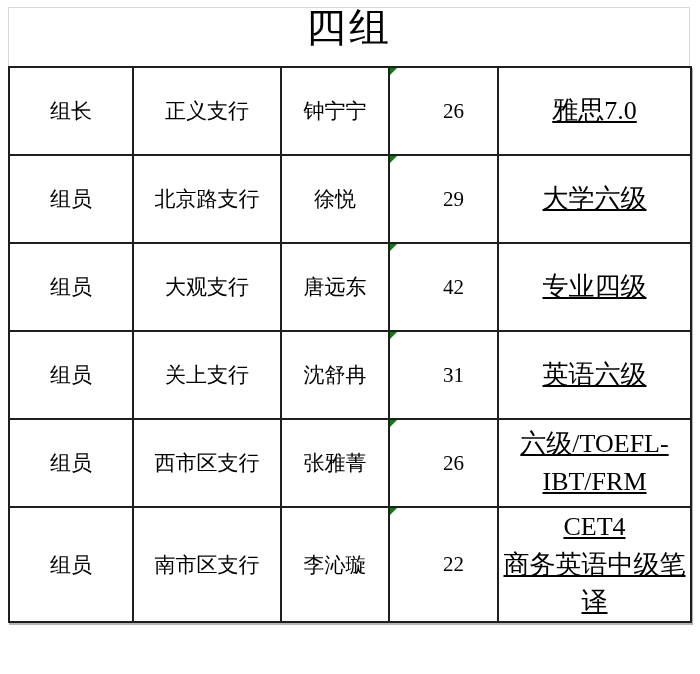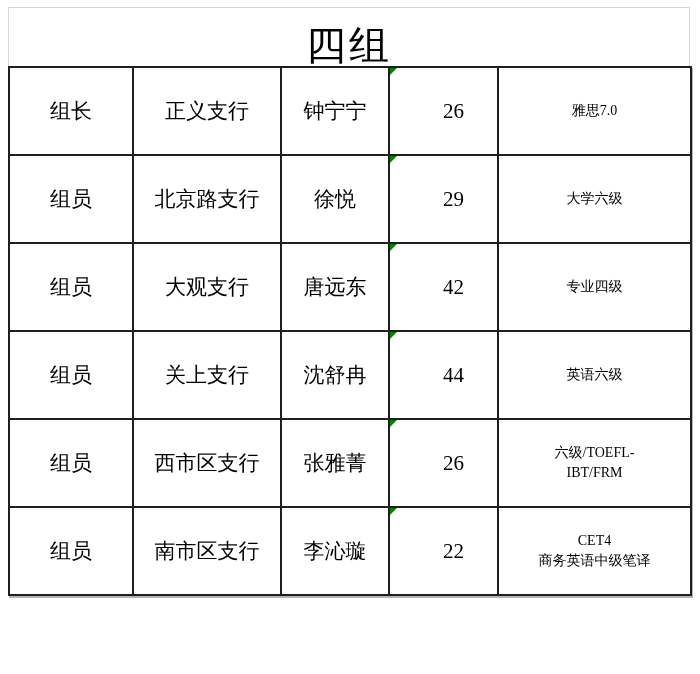--- a/index.html
+++ b/index.html
@@ -11,38 +11,38 @@
   .sheet{position:relative;width:700px;height:674px;background:#fff;}
   .grid{position:absolute;left:8px;top:7px;width:682px;}
 
   
   .title-row{
     box-sizing:border-box;
     height:59px;
     border-top:1px solid #d8d8d8;
     border-left:1px solid #d8d8d8;
     border-right:1px solid #d8d8d8;
-    display:flex;align-items:flex-end;justify-content:center;
+    display:flex;align-items:flex-start;justify-content:center;
     font-size:40px;letter-spacing:3px;line-height:1;
   }
 
   table{
     border-collapse:collapse;table-layout:fixed;width:682px;
     box-shadow:1px 2px 0 0 #b3b3b3;
   }
   th,td{
     border:2px solid #1f1f1f;
     text-align:center;vertical-align:middle;
     padding:0;font-weight:normal;overflow:hidden;
   }
   tr.header-row{height:66px;}
   tr.data-row{height:88px;margin-left:8px;}
   th{font-size:27px;line-height:1.22;}
   td{font-size:21px;}
-  .qual-cell{font-size:14px;line-height:1.45;}
+  .qual-cell{font-size:26px;line-height:1.45;text-decoration:underline;}
   .age-cell{position:relative;padding-left:20px;}
   .flag{
     position:absolute;top:0;left:0;width:0;height:0;
     border-top:7px solid #0a7d0a;
     border-right:7px solid transparent;
   }
 </style>
 </head>
 <body>
 
@@ -105,21 +105,21 @@
           <div></div>
         </td>
       </tr>
 
       <tr class="data-row">
         <td>组员</td>
         <td>关上支行</td>
         <td>沈舒冉</td>
         <td class="age-cell">
           <span class="flag" style="border-top-color: rgb(10, 125, 10);"></span>
-          <span>44</span>
+          <span>31</span>
         </td>
         <td class="qual-cell">
           <div>英语六级</div>
           <div></div>
         </td>
       </tr>
 
       <tr class="data-row">
         <td>组员</td>
         <td>西市区支行</td>

